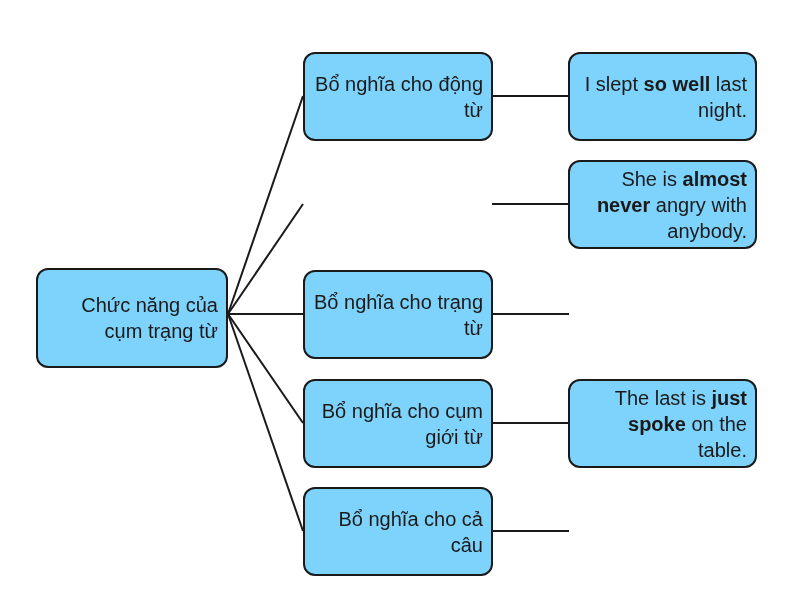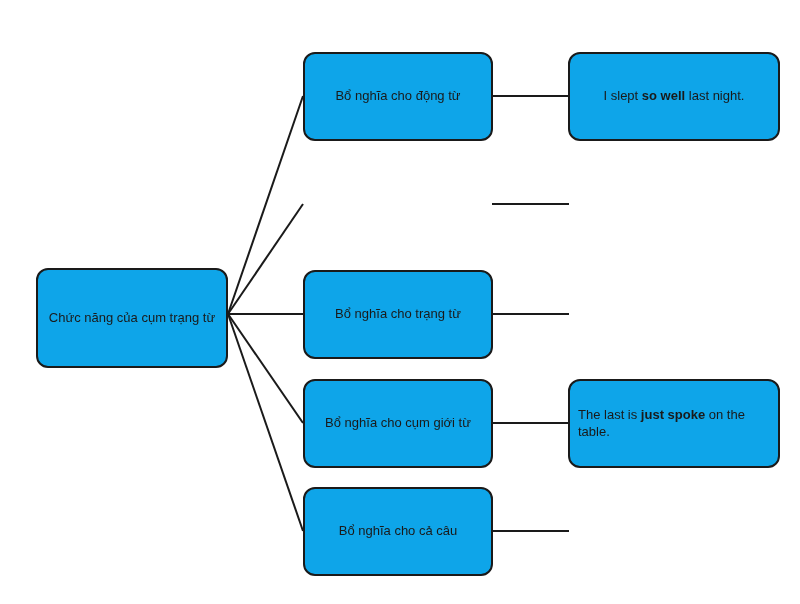--- a/index.html
+++ b/index.html
@@ -25,37 +25,37 @@
   }
   .connectors line {
     stroke: #1a1a1a;
     stroke-width: 2;
   }
   .box {
     position: absolute;
     box-sizing: border-box;
     border: 2.5px solid #1a1a1a;
     border-radius: 12px;
-    background: #0ea5e9;
+    background: #7dd3fc;
     display: flex;
     align-items: center;
     justify-content: center;
-    text-align: left;
-    font-size: 13px;
+    text-align: right;
+    font-size: 20px;
     line-height: 1.3;
     padding: 4px 8px;
   }
   .box-root {
     left: 36px;
     top: 268px;
     width: 192px;
     height: 100px;
   }
   .col-mid  { left: 303px; width: 190px; height: 89px; }
-  .col-ex   { left: 568px; width: 212px; height: 89px; }
+  .col-ex   { left: 568px; width: 189px; height: 89px; }
   .row-0 { top: 52px; }
   .row-1 { top: 160px; }
   .row-2 { top: 270px; }
   .row-3 { top: 379px; }
   .row-4 { top: 487px; }
   .box b, .box .b { font-weight: bold; }
 </style>
 </head>
 <body>
 
@@ -89,17 +89,20 @@
   <div class="box col-mid row-4">
     <span>Bổ nghĩa cho cả câu</span>
   </div>
   <div class="box col-mid row-3">
     <span>Bổ nghĩa cho cụm giới từ</span>
   </div>
 
   <div class="box col-ex row-0">
     <span><span>I slept </span><span class="b">so well</span><span> last night.</span></span>
   </div>
+  <div class="box col-ex row-1">
+    <span><span>She is </span><span class="b">almost never</span><span> angry with anybody.</span></span>
+  </div>
   <div class="box col-ex row-3">
     <span><span>The last is </span><span class="b">just spoke</span><span> on the table.</span></span>
   </div>
 
 </div>
 
 </body></html>

